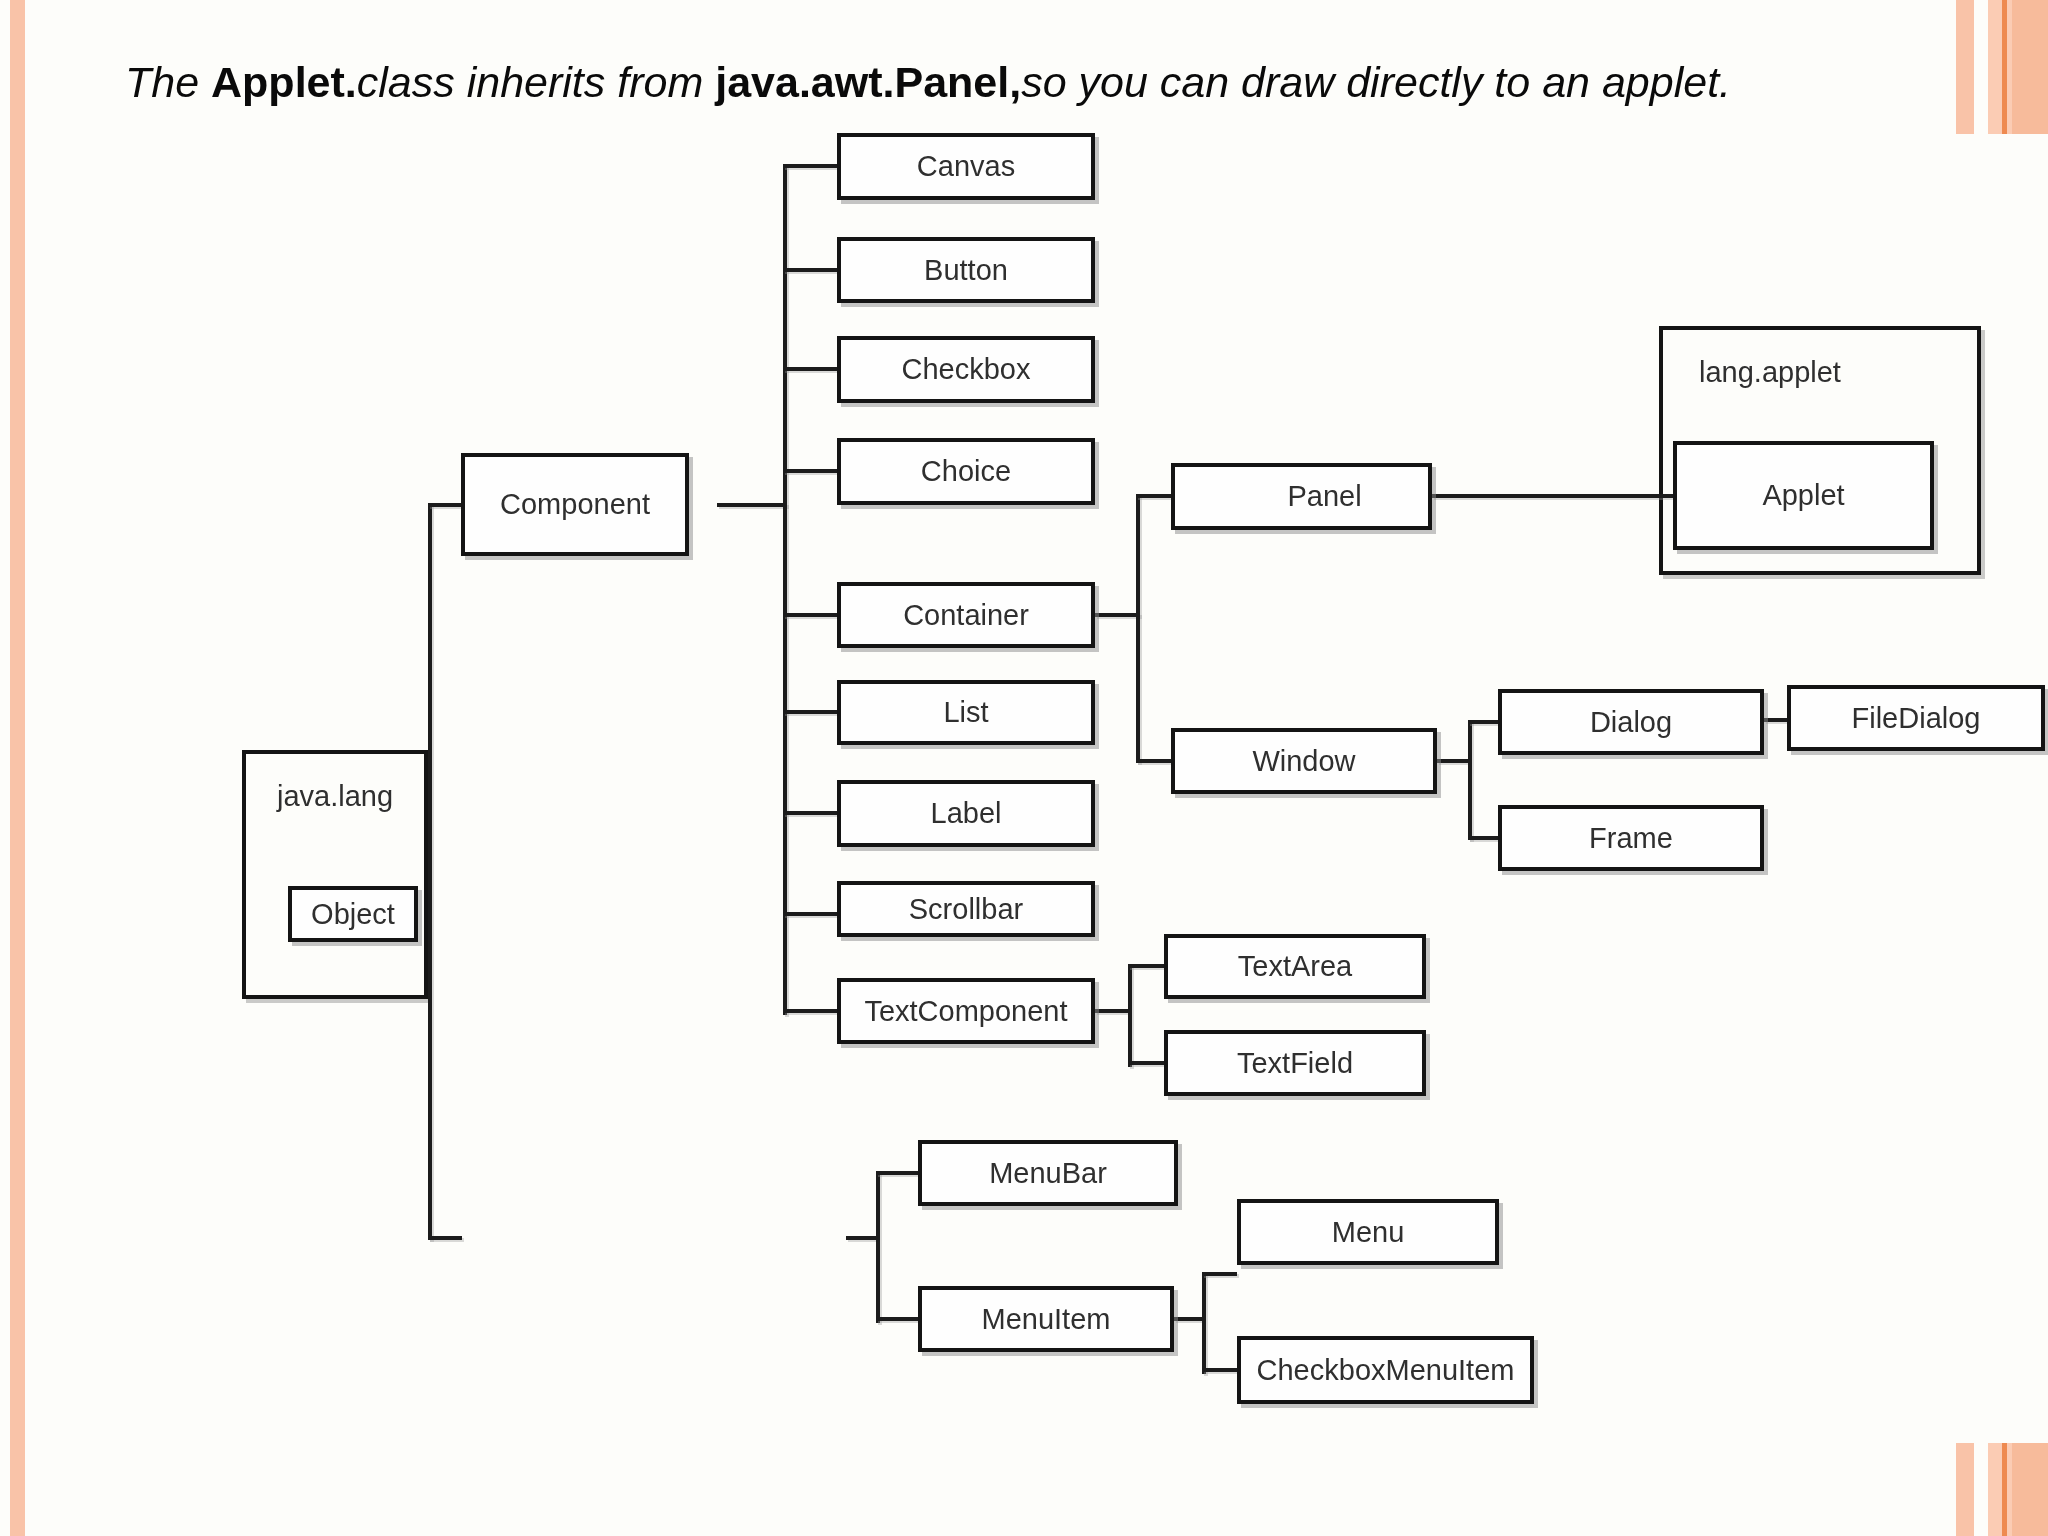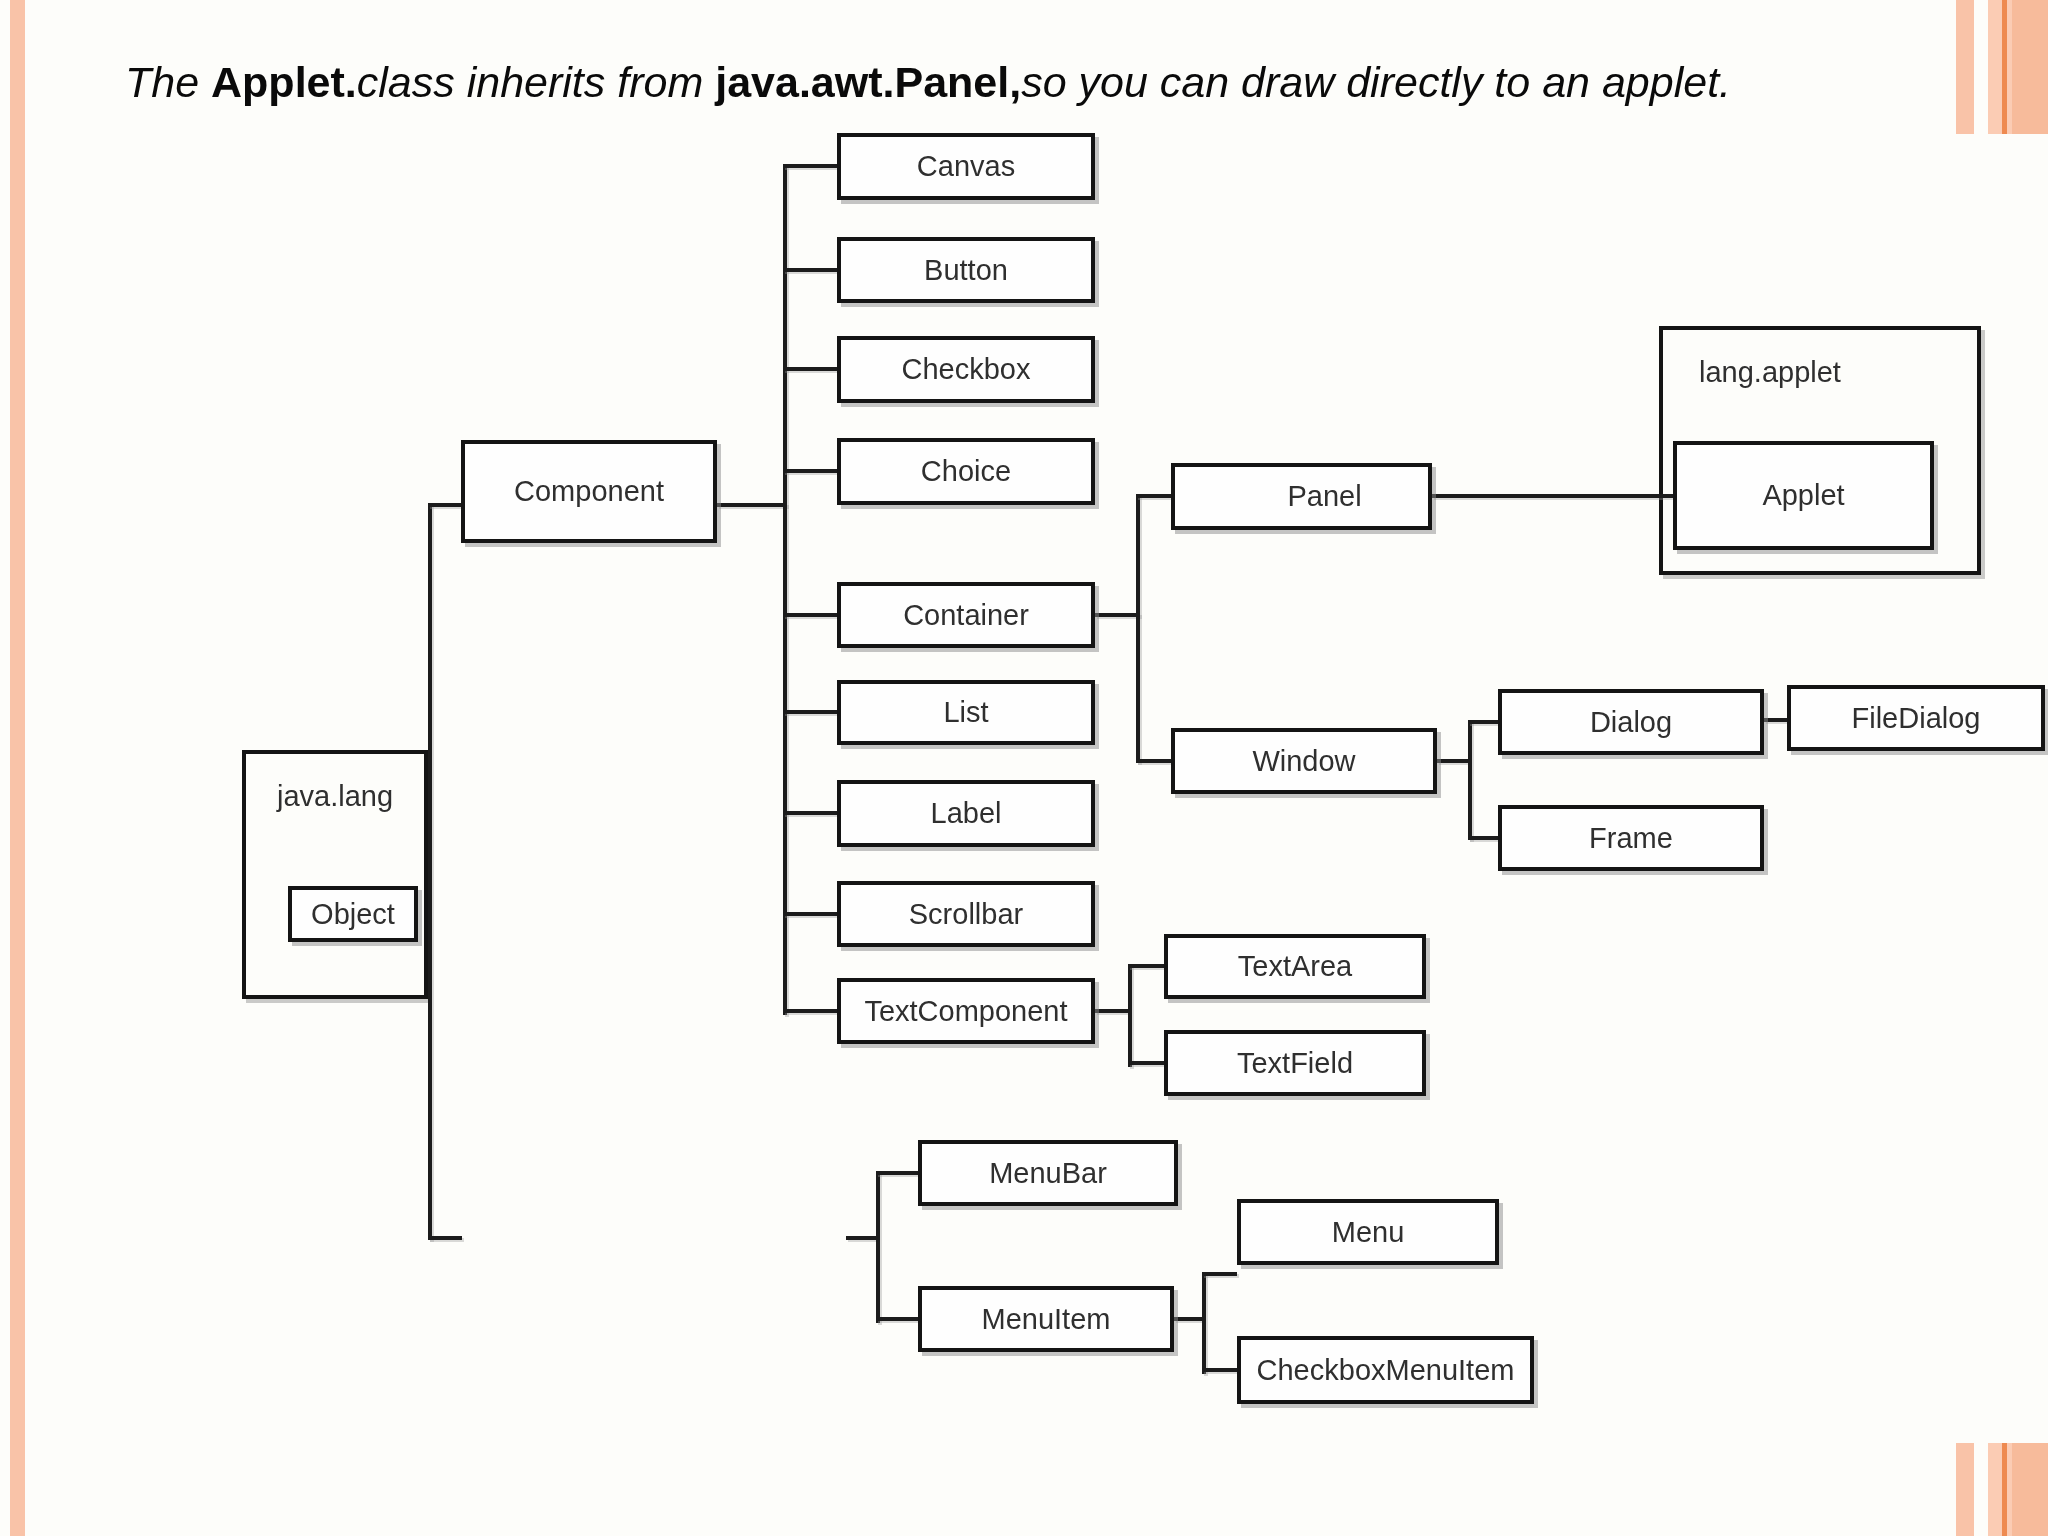--- a/index.html
+++ b/index.html
@@ -108,21 +108,21 @@
     <div class="line" style="left: 876px; top: 1171px; width: 4px; height: 152px;"></div>
     <div class="line" style="left: 876px; top: 1171px; width: 42px; height: 4px;"></div>
     <div class="line" style="left: 876px; top: 1317px; width: 42px; height: 4px;"></div>
     <div class="line" style="left: 1174px; top: 1317px; width: 30px; height: 4px;"></div>
     <div class="line" style="left: 1202px; top: 1272px; width: 4px; height: 102px;"></div>
     <div class="line" style="left: 1202px; top: 1272px; width: 35px; height: 4px;"></div>
     <div class="line" style="left: 1202px; top: 1368px; width: 35px; height: 4px;"></div>
     <div class="node" style="left: 288px; top: 886px; width: 130px; height: 56px;">
       <span class="node-label">Object</span>
     </div>
-    <div class="node" style="left: 461px; top: 440px; width: 256px; height: 103px;">
+    <div class="node" style="left: 461px; top: 453px; width: 228px; height: 103px;">
       <span class="node-label">Component</span>
     </div>
     <div class="node" style="left: 837px; top: 133px; width: 258px; height: 67px;">
       <span class="node-label">Canvas</span>
     </div>
     <div class="node" style="left: 837px; top: 237px; width: 258px; height: 66px;">
       <span class="node-label">Button</span>
     </div>
     <div class="node" style="left: 837px; top: 336px; width: 258px; height: 67px;">
       <span class="node-label">Checkbox</span>
@@ -132,21 +132,21 @@
     </div>
     <div class="node" style="left: 837px; top: 582px; width: 258px; height: 66px;">
       <span class="node-label">Container</span>
     </div>
     <div class="node" style="left: 837px; top: 680px; width: 258px; height: 65px;">
       <span class="node-label">List</span>
     </div>
     <div class="node" style="left: 837px; top: 780px; width: 258px; height: 67px;">
       <span class="node-label">Label</span>
     </div>
-    <div class="node" style="left: 837px; top: 881px; width: 258px; height: 66px;">
+    <div class="node" style="left: 837px; top: 881px; width: 258px; height: 56px;">
       <span class="node-label">Scrollbar</span>
     </div>
     <div class="node" style="left: 837px; top: 978px; width: 258px; height: 66px;">
       <span class="node-label">TextComponent</span>
     </div>
     <div class="node" style="left: 1171px; top: 463px; width: 261px; height: 67px; padding-left: 46px;">
       <span class="node-label">Panel</span>
     </div>
     <div class="node" style="left: 1171px; top: 728px; width: 266px; height: 66px;">
       <span class="node-label">Window</span>

